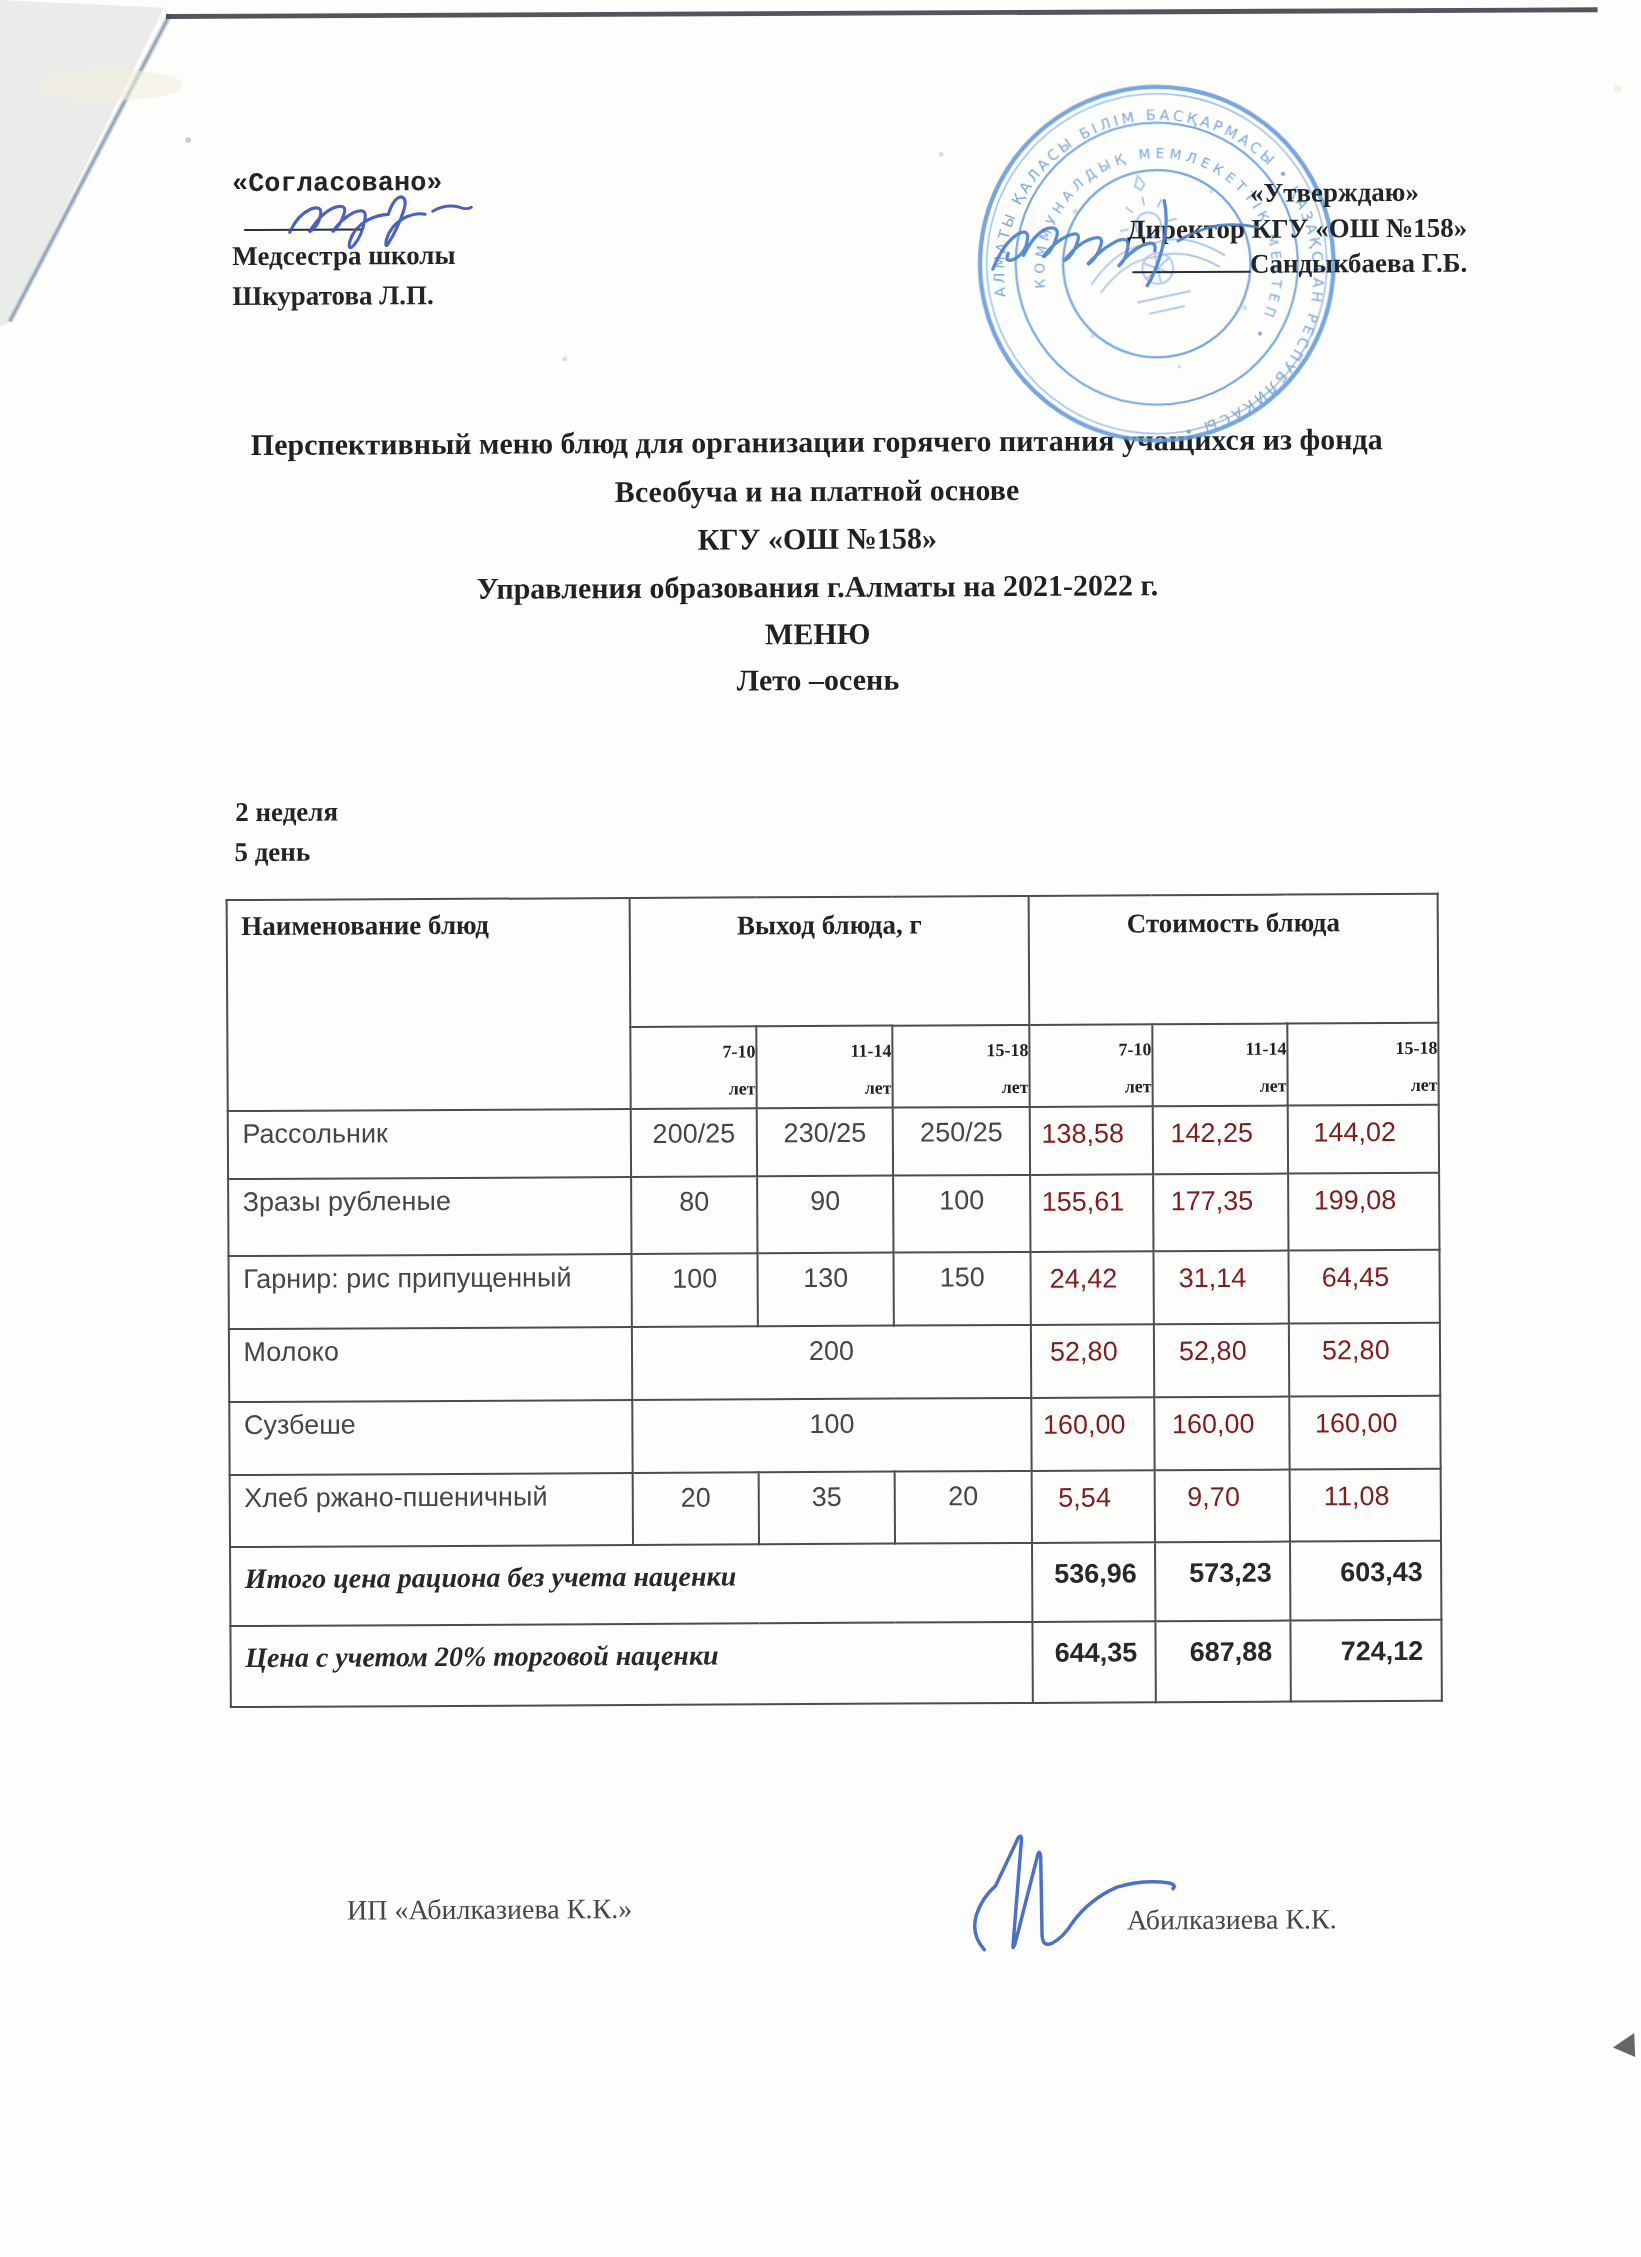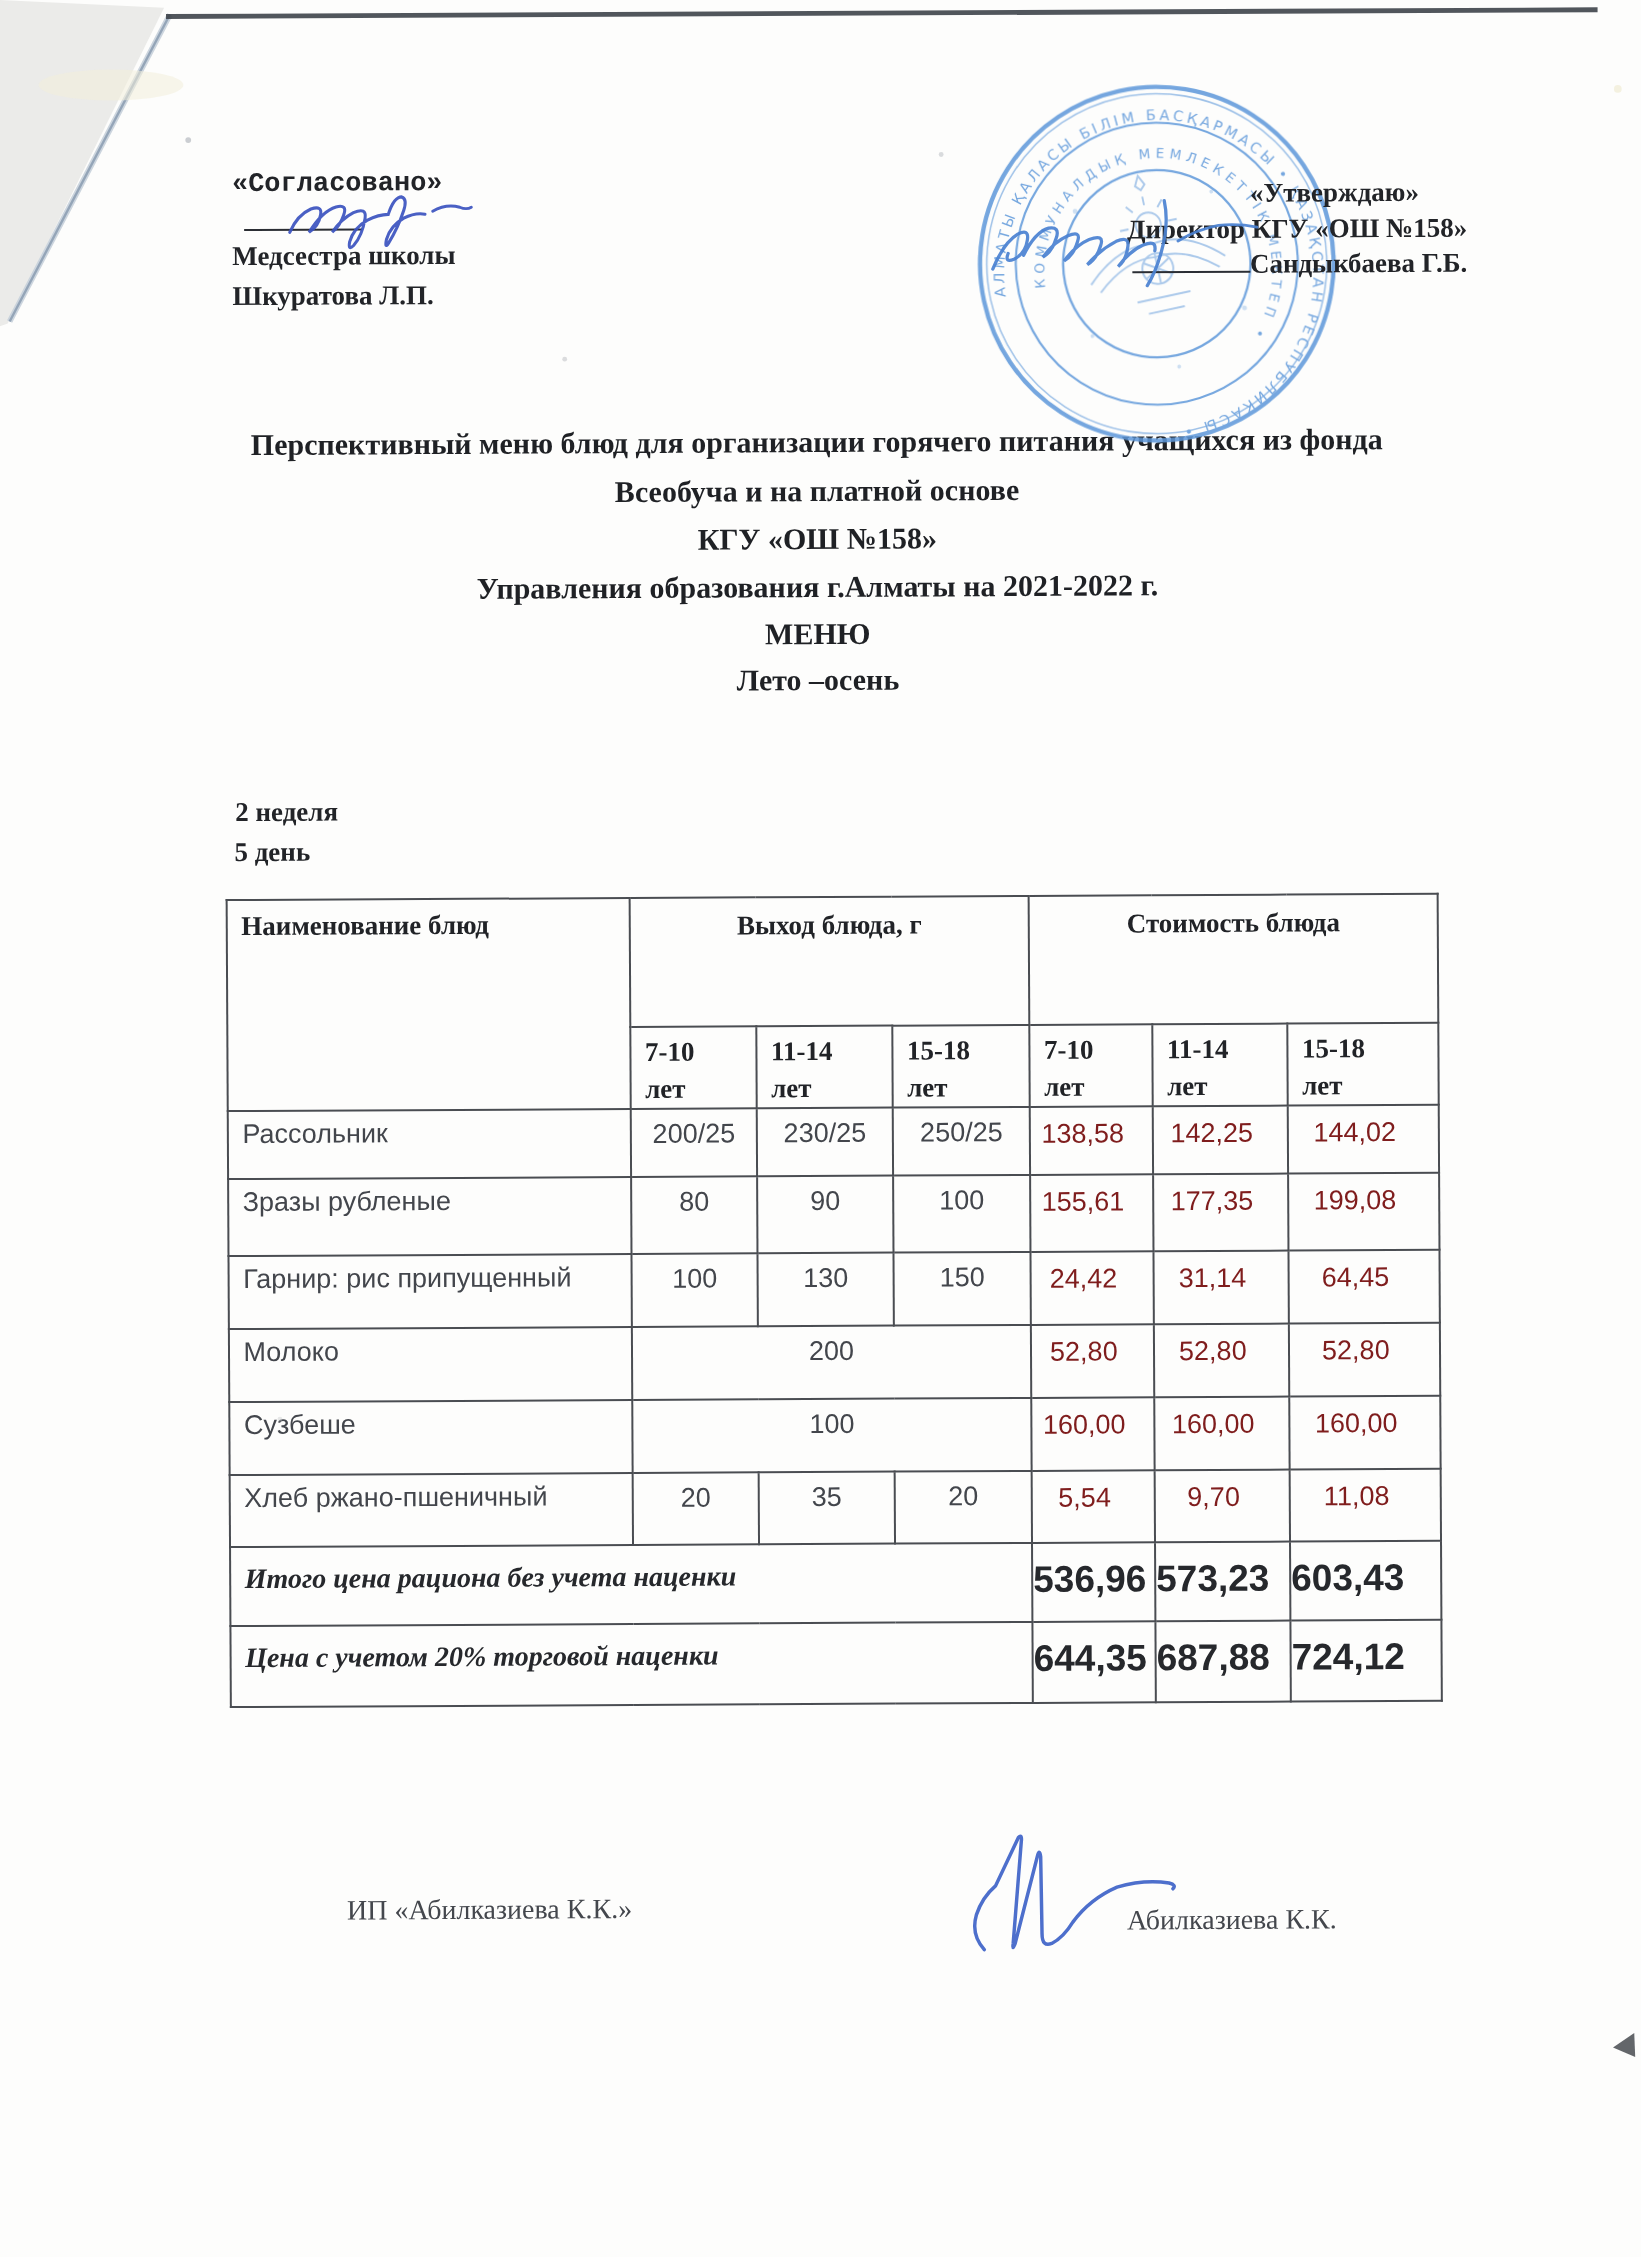--- a/index.html
+++ b/index.html
@@ -19,33 +19,33 @@
   
   .title-line{position:absolute;left:0;width:1641px;text-align:center;
     font-weight:bold;font-size:30px;color:#1f2125;white-space:nowrap;}
   
   table.menu{border-collapse:collapse;table-layout:fixed;width:1211px;
     border:2.9px solid #404449;}
   table.menu th,table.menu td{border:2.4px solid #4a4d52;overflow:hidden;}
   th.h-main{font-size:27px;font-weight:bold;color:#212327;vertical-align:top;}
   th.h-name{text-align:left;padding:9.7px 0 0 13.5px;}
   th.h-center{text-align:center;padding-top:11.6px;font-weight:bold;}
-  th.h-age{font-size:27px;font-weight:bold;color:#212327;text-align:left;
+  th.h-age{font-size:18px;font-weight:bold;color:#212327;text-align:right;
     vertical-align:top;padding:5.8px 0 0 13.5px;line-height:37px;}
   td.dish{font-family:"Liberation Sans","DejaVu Sans",sans-serif;font-size:27px;
     color:#43464c;text-align:left;vertical-align:top;padding:7.7px 0 0 13.5px;}
   td.out{font-family:"Liberation Sans","DejaVu Sans",sans-serif;font-size:27px;
     color:#43464c;text-align:center;vertical-align:top;padding-top:9.7px;}
   td.cost{font-family:"Liberation Sans","DejaVu Sans",sans-serif;font-size:27px;
     color:#7f1d1d;text-align:center;vertical-align:top;padding:11.6px 17.4px 0 0;margin-left:36px;}
   td.tot-label{font-family:"Liberation Serif","DejaVu Serif",serif;font-size:28px;
     font-style:italic;font-weight:bold;color:#26282c;text-align:left;
     vertical-align:top;padding:15.4px 0 0 13.5px;}
-  td.tot-val{font-family:"Liberation Sans","DejaVu Sans",sans-serif;font-size:37px;
-    font-weight:bold;color:#26282c;vertical-align:top;
+  td.tot-val{font-family:"Liberation Sans","DejaVu Sans",sans-serif;font-size:27px;
+    font-weight:bold;color:#26282c;text-align:right;vertical-align:top;
     padding:15.4px 17.4px 0 0;border-radius:15px;}
   
   .week{font-weight:bold;font-size:27px;color:#222428;}
   .footer-text{font-size:28px;color:#44474d;white-space:nowrap;}
   .stamp-svg{filter:blur(0.4px);opacity:0.85;}
   .sig-svg{opacity:0.92;}
 </style>
 </head>
 <body>
 

